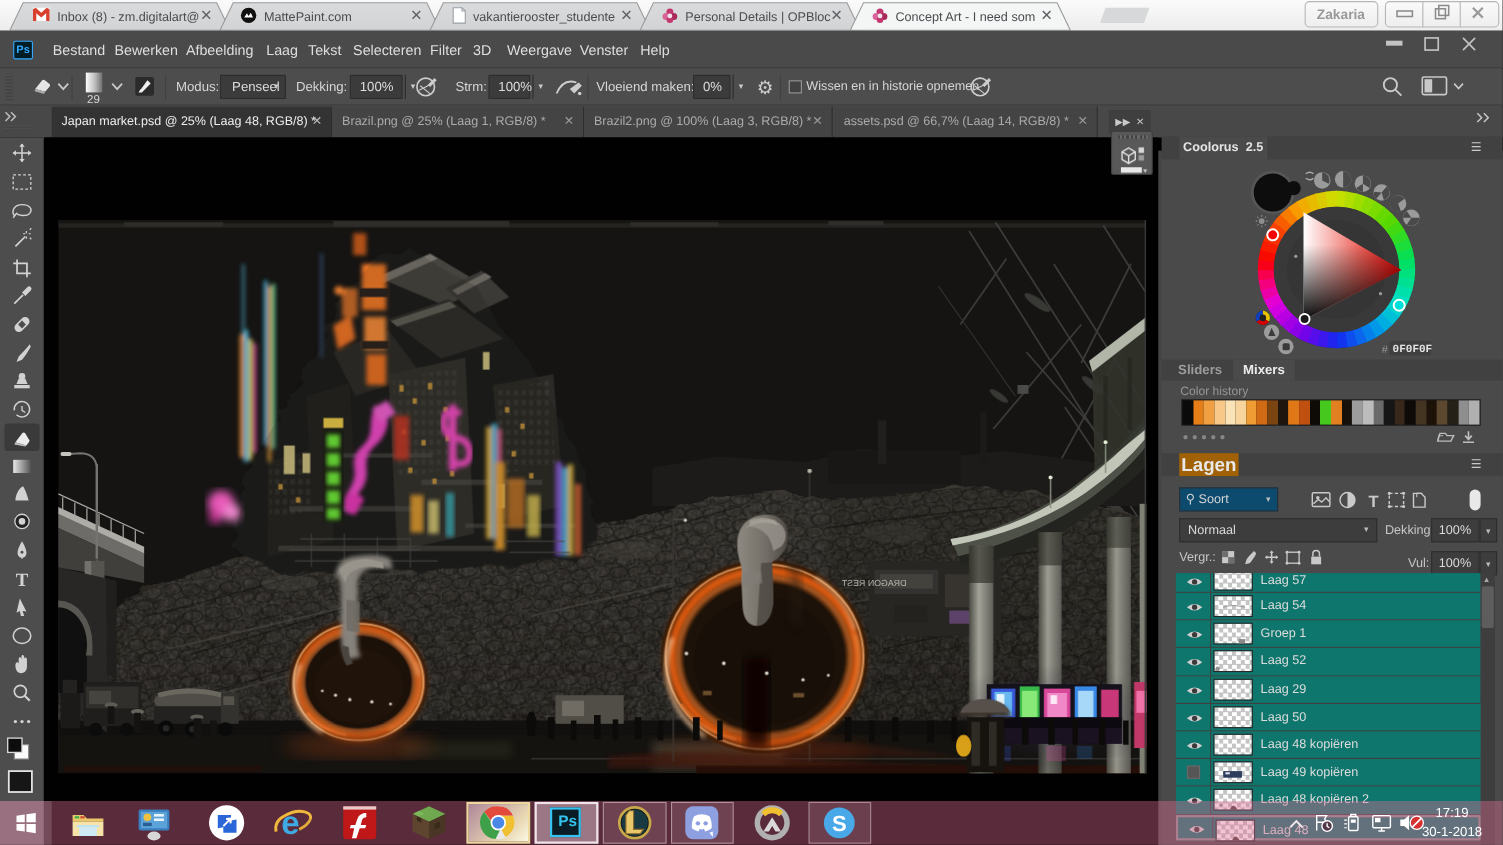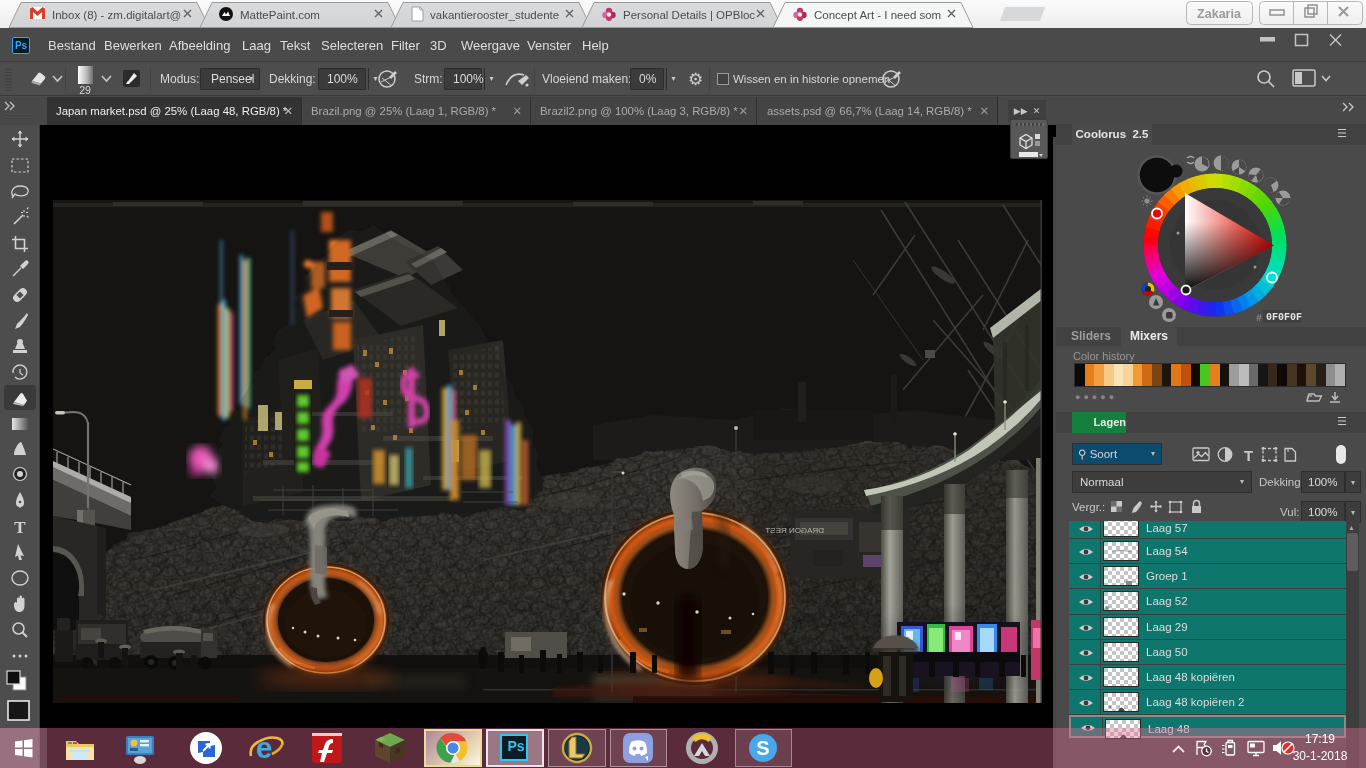--- a/index.html
+++ b/index.html
@@ -1019,21 +1019,21 @@
       <svg class="abs" width="50" height="16" style="left:252px;top:252px">
         <g fill="none" stroke="#bdbdbd" stroke-width="1.3">
           <path d="M 2 12 L 4 5 h 5 l 1.5 2 h 6 l -2.5 5 z"></path>
           <path d="M 2 12 L 3 7 h 4" opacity="0.7"></path>
           <path d="M 30 3 v 7 M 27 7 l 3 3.5 3 -3.5" stroke-width="1.5"></path>
           <path d="M 25 13 h 10" stroke-width="1.5"></path>
         </g>
       </svg>
 
       <div class="abs" style="left:3px;top:275px;width:310px;height:21px;background:#414141"></div>
-      <div class="abs" style="left:19px;top:275px;width:54px;height:21px;background:#15803d;color:#e8e8e8;font-size:11px;font-weight:bold;text-align:right;line-height:21px">Lagen</div>
+      <div class="abs" style="left:19px;top:275px;width:54px;height:21px;background:#a16207;color:#e8e8e8;font-size:17px;font-weight:bold;text-align:center;line-height:21px">Lagen</div>
       <div class="abs" style="left:284px;top:278px;color:#c9c9c9;font-size:11px">☰</div>
       <div class="abs" style="left:3px;top:296px;width:310px;height:347px;background:#4a4a4a"></div>
 
       <div class="abs" style="left:19px;top:306px;width:90px;height:22px;background:#0c4a6e;border:1px solid #2e2e2e;color:#d4d4d4;font-size:11.5px;line-height:20px">
         <span style="margin-left:5px">⚲</span> Soort <span style="position:absolute;right:6px;font-size:8px;color:#bbb">▾</span></div>
       <svg class="abs" width="160" height="24" style="left:136px;top:306px">
         <g stroke="#c9c9c9" fill="none" stroke-width="1.3">
           <rect x="4" y="5" width="16" height="12.5" rx="1"></rect>
             <circle cx="9" cy="9.5" r="1.6" fill="#c9c9c9" stroke="none"></circle>
             <path d="M 5 15 l 4.5 -4 3 2.5 4 -4 3 3.5"></path>
@@ -1156,20 +1156,30 @@
               <svg class="eyeg" width="16" height="12">
                 <path d="M1 6 Q8 0 15 6 Q8 12 1 6Z" fill="#d0d0d0"></path>
                 <circle cx="8" cy="6" r="2.4" fill="#3a3a3a"></circle>
               </svg>
             </div>
           <div class="thumb"></div>
             <span class="lname">Laag 48 kopiëren</span>
         </div>
         <div class="lrow">
           <div class="eyecol">
+              <div class="nobox"></div>
+            </div>
+          <div class="thumb"><svg width="36" height="20">
+                <rect x="8" y="8" width="17" height="6" fill="#2c3c5c"></rect>
+                <rect x="10" y="9" width="4" height="2" fill="#d8d8e8"></rect>
+              </svg></div>
+            <span class="lname">Laag 49 kopiëren</span>
+        </div>
+        <div class="lrow">
+          <div class="eyecol">
               <svg class="eyeg" width="16" height="12">
                 <path d="M1 6 Q8 0 15 6 Q8 12 1 6Z" fill="#d0d0d0"></path>
                 <circle cx="8" cy="6" r="2.4" fill="#3a3a3a"></circle>
               </svg>
             </div>
           <div class="thumb"><svg width="36" height="20">
                 <path d="M14 18 q 3 -7 7 0 z" fill="#4a4038"></path>
                 <circle cx="6" cy="14" r="1.2" fill="#888"></circle>
               </svg></div>
             <span class="lname">Laag 48 kopiëren 2</span>

